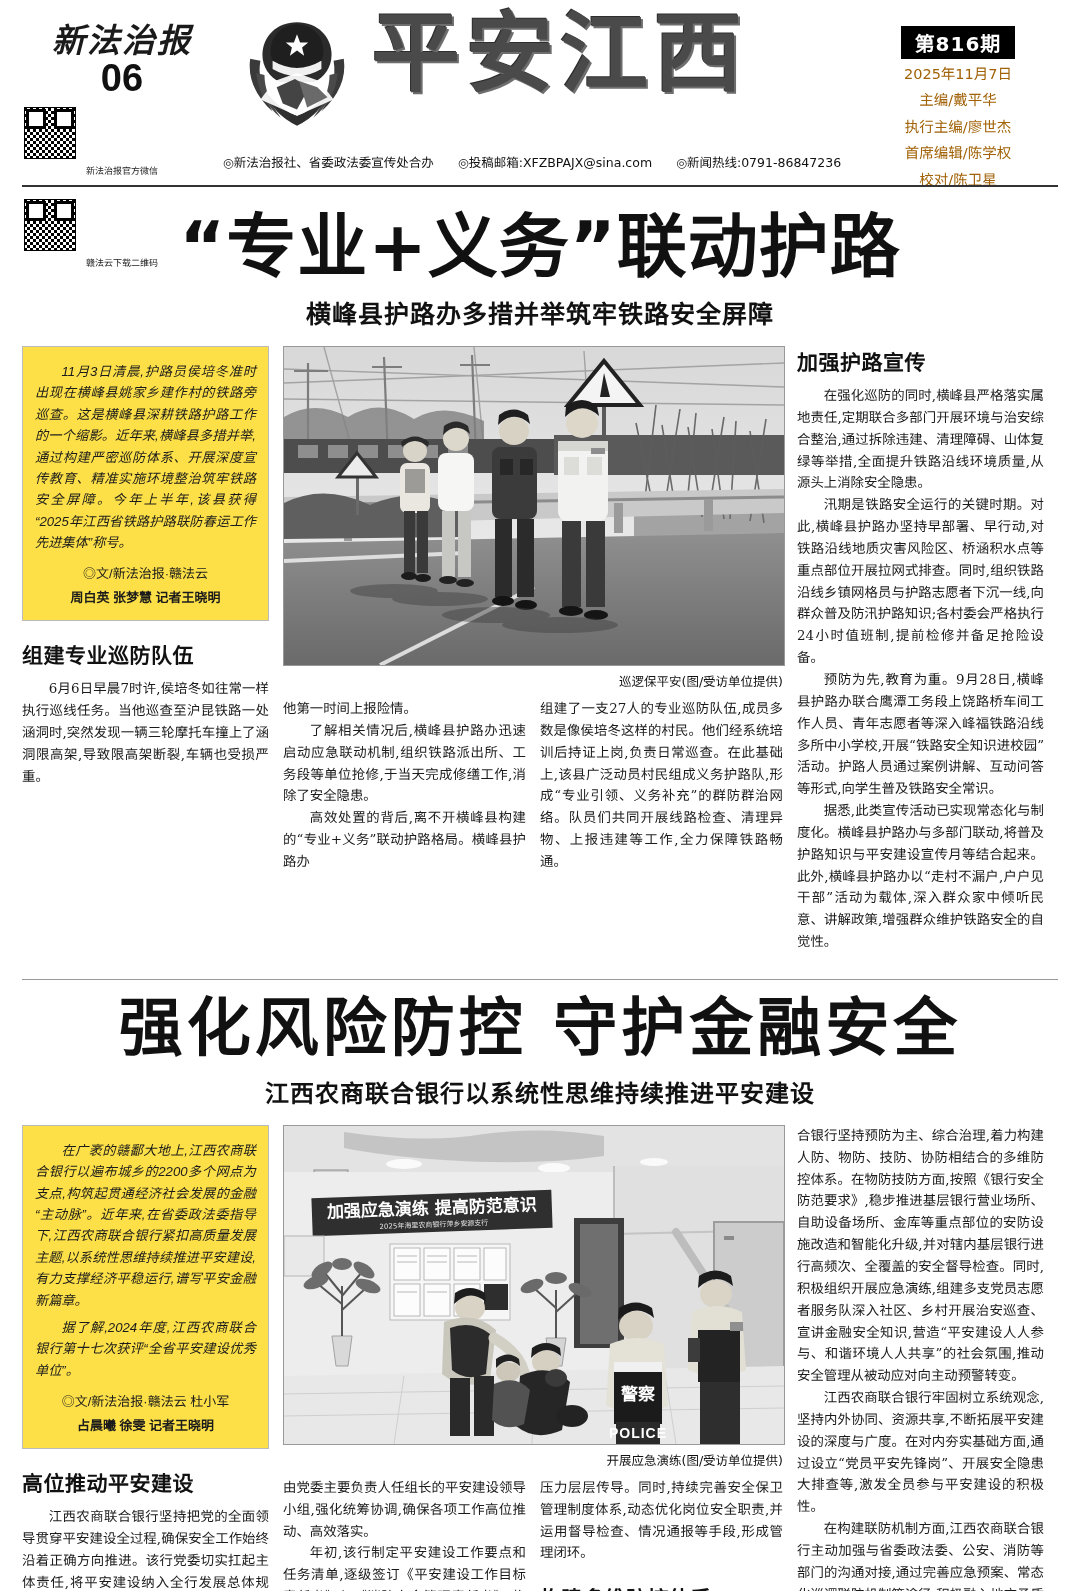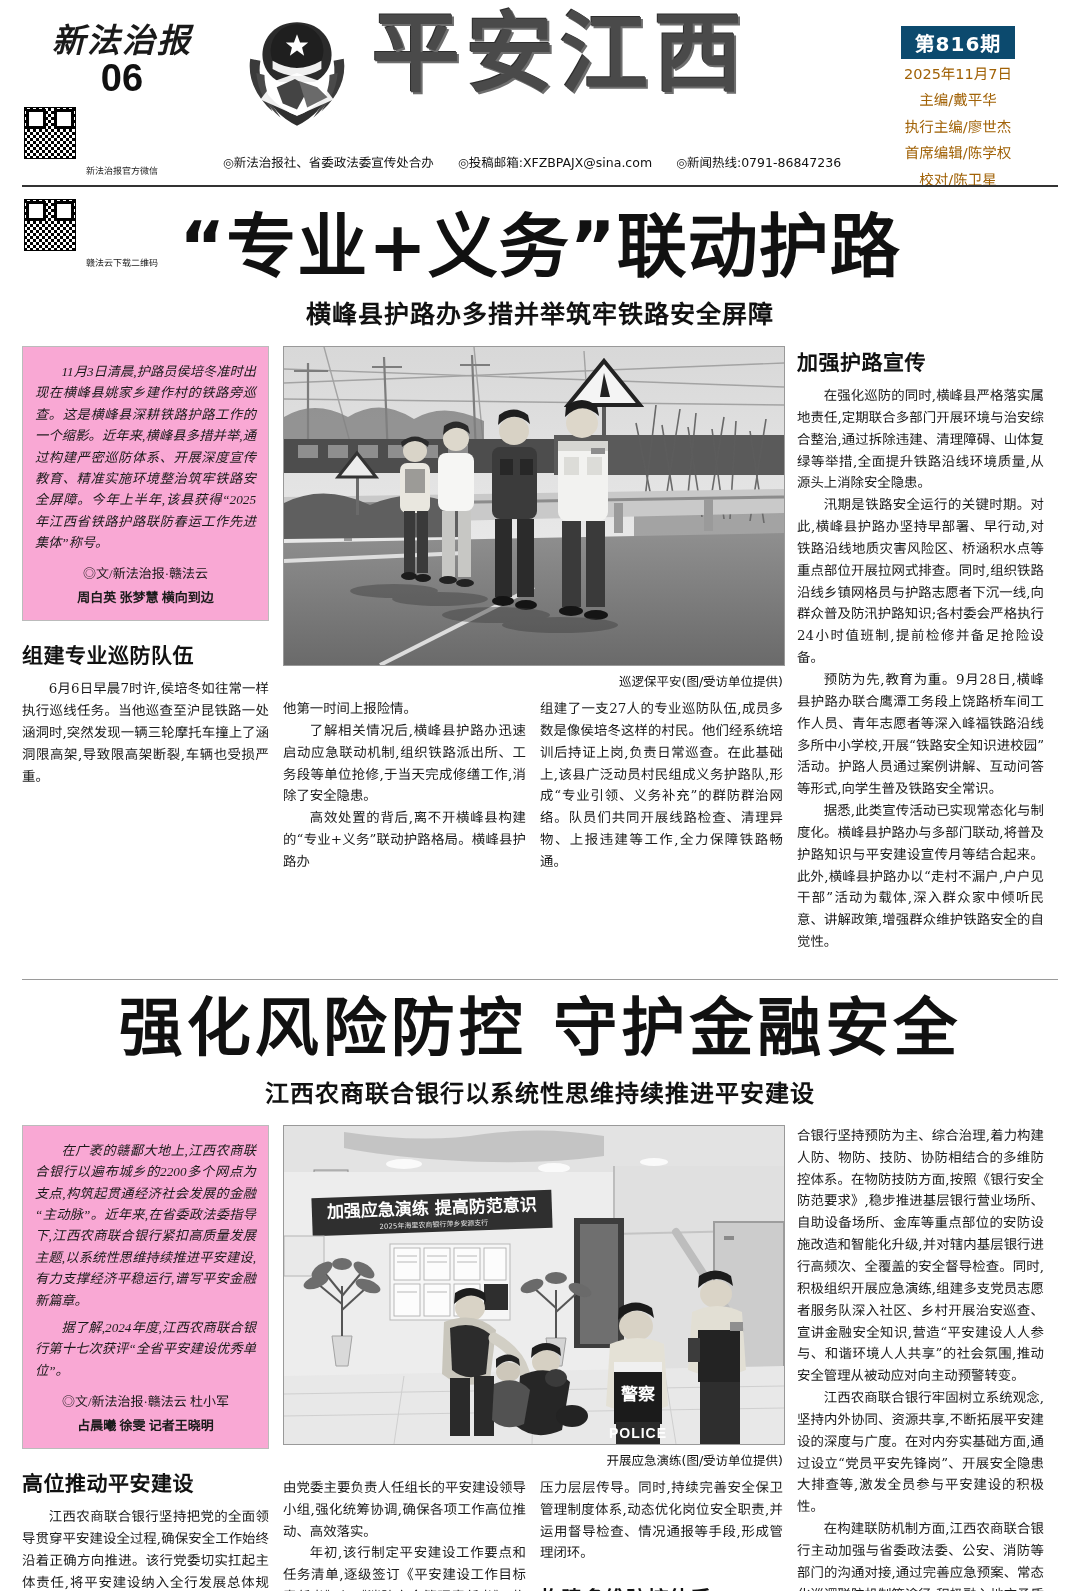--- a/index.html
+++ b/index.html
@@ -52,21 +52,21 @@
   .paper-title{
     font-family:"DejaVu Sans","Liberation Sans",sans-serif;
     font-weight:bold;font-size:88px;letter-spacing:6px;
     color:#4a4a4a;
     text-shadow:2px 2px 0 #6e6e6e, -1px -1px 0 #2e2e2e;
     line-height:1;white-space:nowrap;
   }
 
   .issue-col{width:200px;text-align:center;padding-top:26px;}
   .issue-badge{
-    display:inline-block;background:#0c4a6e;color:#fff;
+    display:inline-block;background:#000000;color:#fff;
     font-weight:bold;font-size:20px;padding:2px 14px;letter-spacing:1px;
   }
   .issue-line{font-size:14.5px;line-height:1.55;color:#a16207;margin-top:4px;}
 
   .contact-bar{
     position:absolute;left:0;right:16px;top:152px;
     text-align:center;font-size:12.5px;color:#111;
   }
   .contact-bar span{margin:0 10px;white-space:nowrap;}
   .rule-thick{position:absolute;left:22px;right:22px;top:185px;height:2px;background:#333;}
@@ -89,23 +89,23 @@
     letter-spacing:1px;margin-top:12px;color:#111;
   }
   .subhead.s2{font-size:24px;margin-top:14px;}
 
   .cols{display:flex;gap:14px;margin-top:16px;align-items:flex-start;}
   .col{width:247px;}
   .col.wide{width:500px;}
 
   
   .lead-box{
-    border:1px solid #bbb;background:#f9a8d4;
+    border:1px solid #bbb;background:#fde047;
     padding:14px 12px 12px;box-sizing:border-box;
-    font-family:Liberation Serif, serif;
+    font-family:Liberation Sans, sans-serif;
     font-size:13.2px;line-height:1.62;text-align:justify;
     color:#1b1b1b;
   }
   .lead-box p{margin:0;text-indent:2em;font-style:italic;}
   .byline{margin-top:10px;text-align:center;font-size:13px;font-style:normal;}
   .byline .b1{display:block;}
   .byline .b2{display:block;font-weight:bold;margin-top:3px;}
 
   .sect-title{
     font-weight:bold;font-size:21px;margin:18px 0 9px;
@@ -200,21 +200,21 @@
     <div class="headline a1">“专业+义务”联动护路</div>
     <div class="subhead">横峰县护路办多措并举筑牢铁路安全屏障</div>
 
     <div class="cols">
 
       <div class="col">
         <div class="lead-box">
           <p>11月3日清晨,护路员侯培冬准时出现在横峰县姚家乡建作村的铁路旁巡查。这是横峰县深耕铁路护路工作的一个缩影。近年来,横峰县多措并举,通过构建严密巡防体系、开展深度宣传教育、精准实施环境整治筑牢铁路安全屏障。今年上半年,该县获得“2025年江西省铁路护路联防春运工作先进集体”称号。</p>
           <div class="byline">
             <span class="b1">◎文/新法治报·赣法云</span>
-            <span class="b2">周白英 张梦慧 横向到边</span>
+            <span class="b2">周白英 张梦慧 记者王晓明</span>
           </div>
         </div>
 
         <div class="sect-title">组建专业巡防队伍</div>
         <div class="body-text">
           <p>6月6日早晨7时许,侯培冬如往常一样执行巡线任务。当他巡查至沪昆铁路一处涵洞时,突然发现一辆三轮摩托车撞上了涵洞限高架,导致限高架断裂,车辆也受损严重。</p>
         </div>
       </div>
 
       <div class="col wide">

